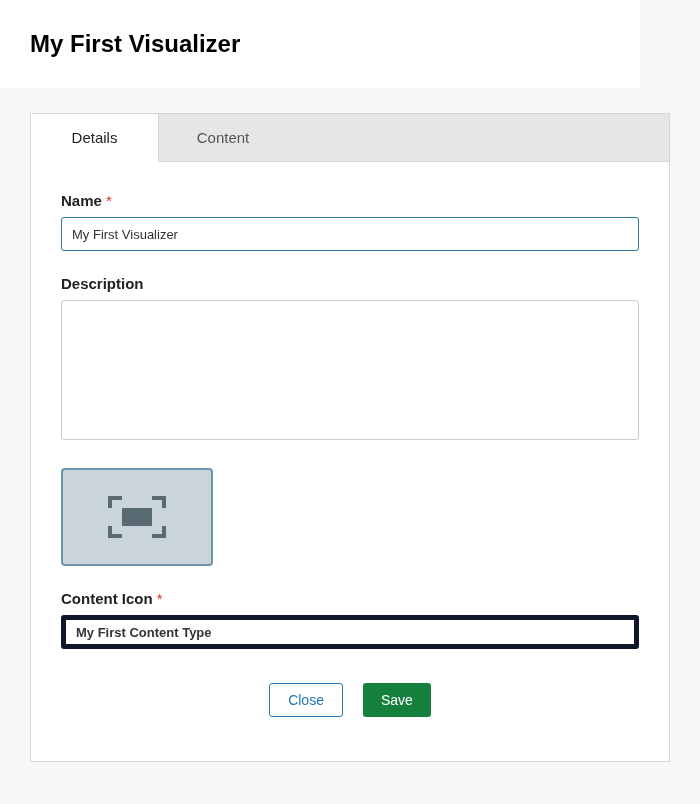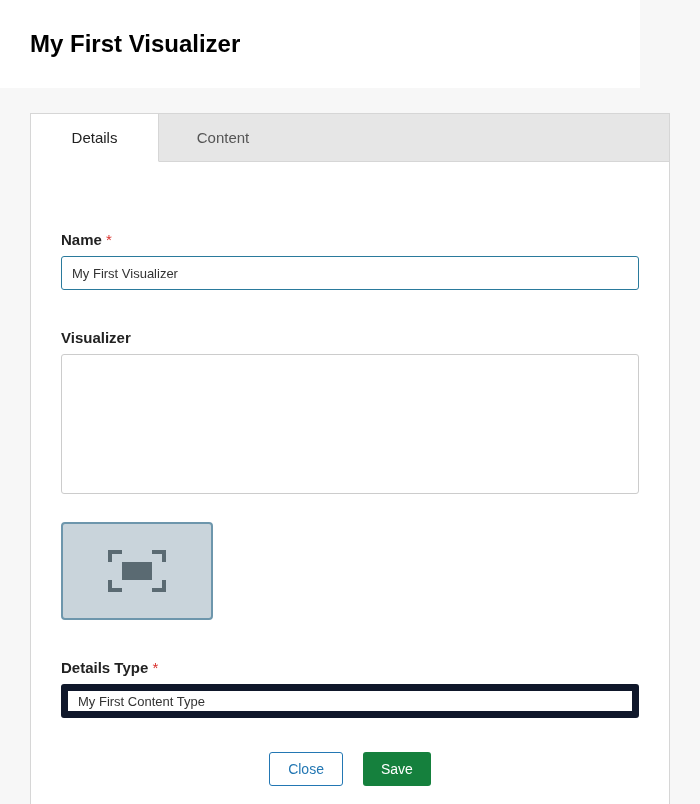--- a/index.html
+++ b/index.html
@@ -56,38 +56,38 @@
     }
     .form-group {
       margin-bottom: 24px;
     }
     .form-label {
       display: block;
       font-size: 15px;
       font-weight: 600;
       color: #222;
       margin-bottom: 8px;
-      margin-top: 39px;
     }
     .required {
       color: #d9302c;
       font-weight: 400;
     }
     .text-input {
       width: 100%;
       height: 34px;
       border: 1px solid #2a7a9c;
       border-radius: 3px;
       padding: 0 10px;
       font-size: 13px;
       color: #333;
       outline: none;
     }
     .text-input.plain {
-      border: 7px solid #0f172a;
+      border: 5px solid #0f172a;
+      font-weight: bold;
     }
     .textarea-input {
       width: 100%;
       height: 140px;
       border: 1px solid #ccc;
       border-radius: 3px;
       padding: 8px 10px;
       font-size: 13px;
       color: #333;
       resize: none;
@@ -149,41 +149,41 @@
 
     <div class="form-group">
       <label class="form-label">
         <span>Name</span>
         <span class="required">*</span>
       </label>
       <input type="text" class="text-input" value="My First Visualizer" style="">
     </div>
 
     <div class="form-group">
-      <label class="form-label">Visualizer</label>
+      <label class="form-label">Description</label>
       <textarea class="textarea-input" style=""></textarea>
     </div>
 
     <div class="form-group">
       <div class="icon-picker">
         <svg width="58" height="42" viewBox="0 0 58 42">
 
           <path d="M 2 12 L 2 2 L 14 2" stroke="#5a6a72" stroke-width="4" fill="none"></path>
           <path d="M 44 2 L 56 2 L 56 12" stroke="#5a6a72" stroke-width="4" fill="none"></path>
           <path d="M 56 30 L 56 40 L 44 40" stroke="#5a6a72" stroke-width="4" fill="none"></path>
           <path d="M 14 40 L 2 40 L 2 30" stroke="#5a6a72" stroke-width="4" fill="none"></path>
 
           <rect x="14" y="12" width="30" height="18" fill="#5a6a72"></rect>
         </svg>
       </div>
     </div>
 
     <div class="form-group">
       <label class="form-label">
-        <span>Details Type</span>
+        <span>Content Icon</span>
         <span class="required">*</span>
       </label>
       <input type="text" class="text-input plain" value="My First Content Type" style="">
     </div>
 
     <div class="button-row">
       <button class="btn btn-close">Close</button>
       <button class="btn btn-save">Save</button>
     </div>
 

